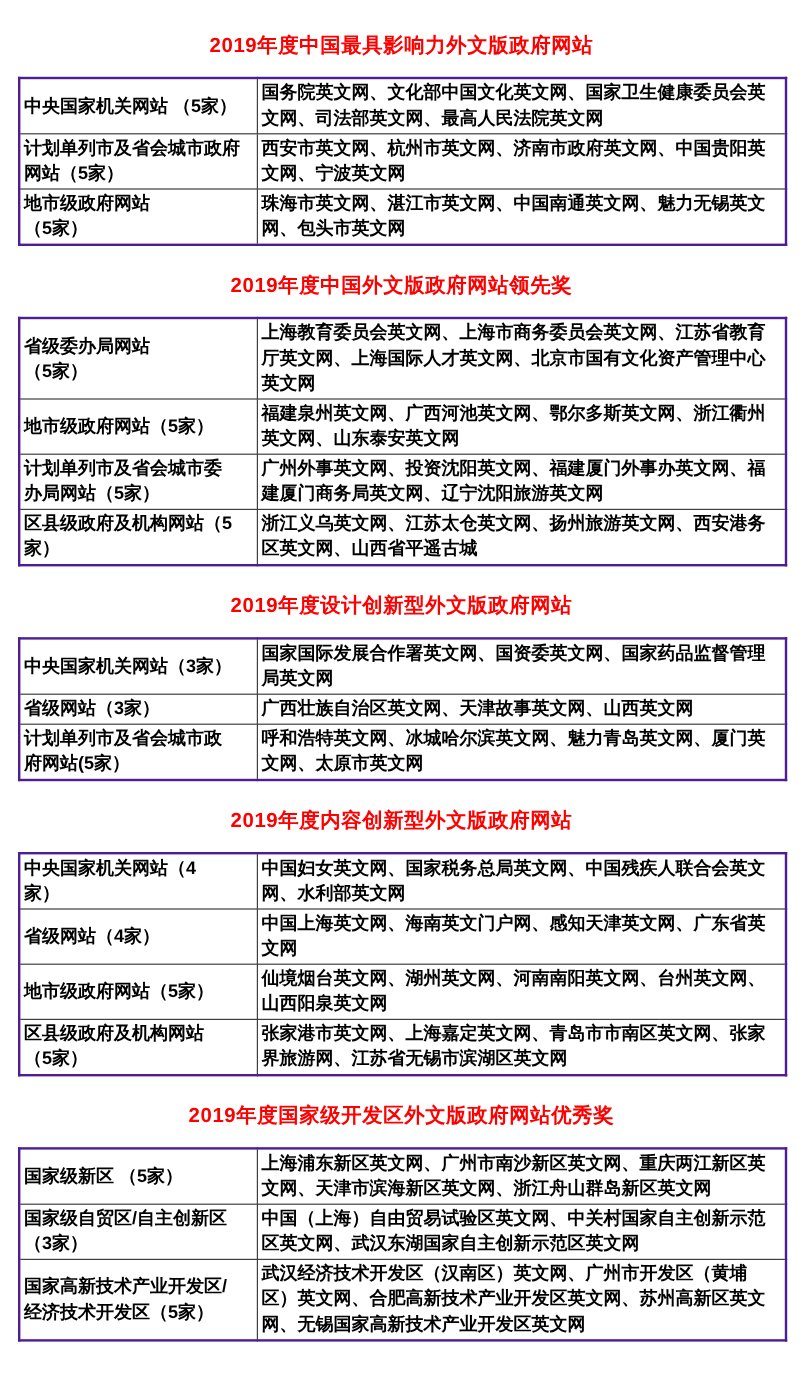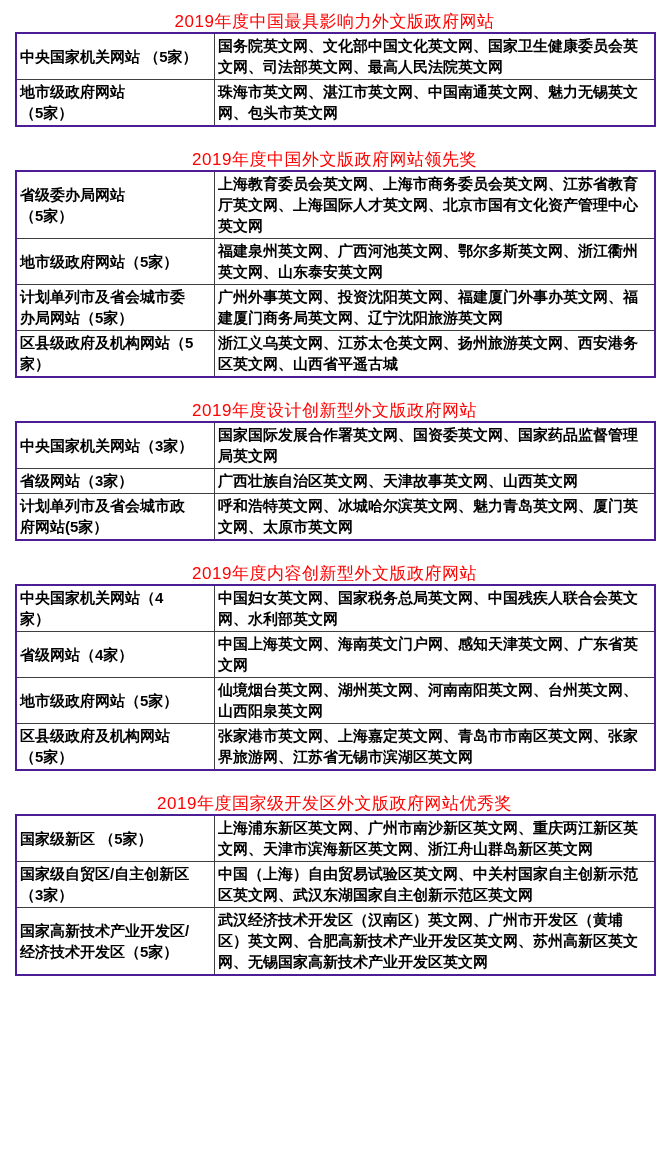--- a/index.html
+++ b/index.html
@@ -11,25 +11,25 @@
     width: 669px;
     font-family: "Liberation Sans", "DejaVu Sans", sans-serif;
     color: #000000;
   }
   .doc {
     padding: 12px 0 6px 0;
   }
   .section { margin-top: 0; }
   .section + .section { margin-top: 23px; }
   .section-title {
-    margin: 0;
+    margin: 16px;
     text-align: center;
     color: #ff0000;
     font-size: 17px;
-    font-weight: normal;
+    font-weight: bold;
     line-height: 20px;
     letter-spacing: 0.5px;
   }
   table.award-table {
     border-collapse: collapse;
     table-layout: fixed;
     width: 641px;
     margin: 0 13px 0 15px;
     border: 2px solid #4c1d95;
   }
@@ -53,20 +53,25 @@
 
 <div class="doc">
 
   <div class="section">
     <h2 class="section-title">2019年度中国最具影响力外文版政府网站</h2>
     <table class="award-table">
       <tbody>
         <tr>
           <td class="category-cell">中央国家机关网站 （5家）</td>
           <td class="websites-cell">国务院英文网、文化部中国文化英文网、国家卫生健康委员会英文网、司法部英文网、最高人民法院英文网</td>
+        </tr>
+        <tr>
+          <td class="category-cell">计划单列市及省会城市政府
+网站（5家）</td>
+          <td class="websites-cell">西安市英文网、杭州市英文网、济南市政府英文网、中国贵阳英文网、宁波英文网</td>
         </tr>
         <tr>
           <td class="category-cell">地市级政府网站
 （5家）</td>
           <td class="websites-cell">珠海市英文网、湛江市英文网、中国南通英文网、魅力无锡英文网、包头市英文网</td>
         </tr>
       </tbody>
     </table>
   </div>
 

